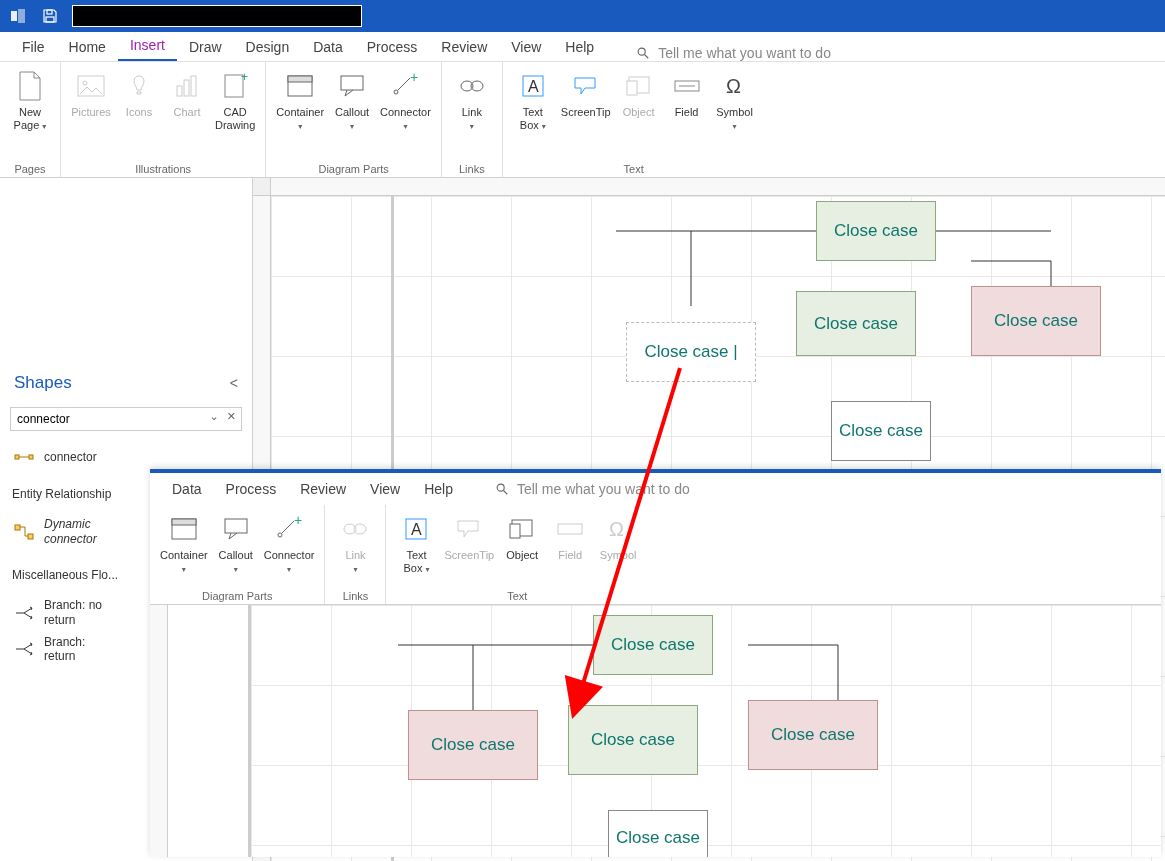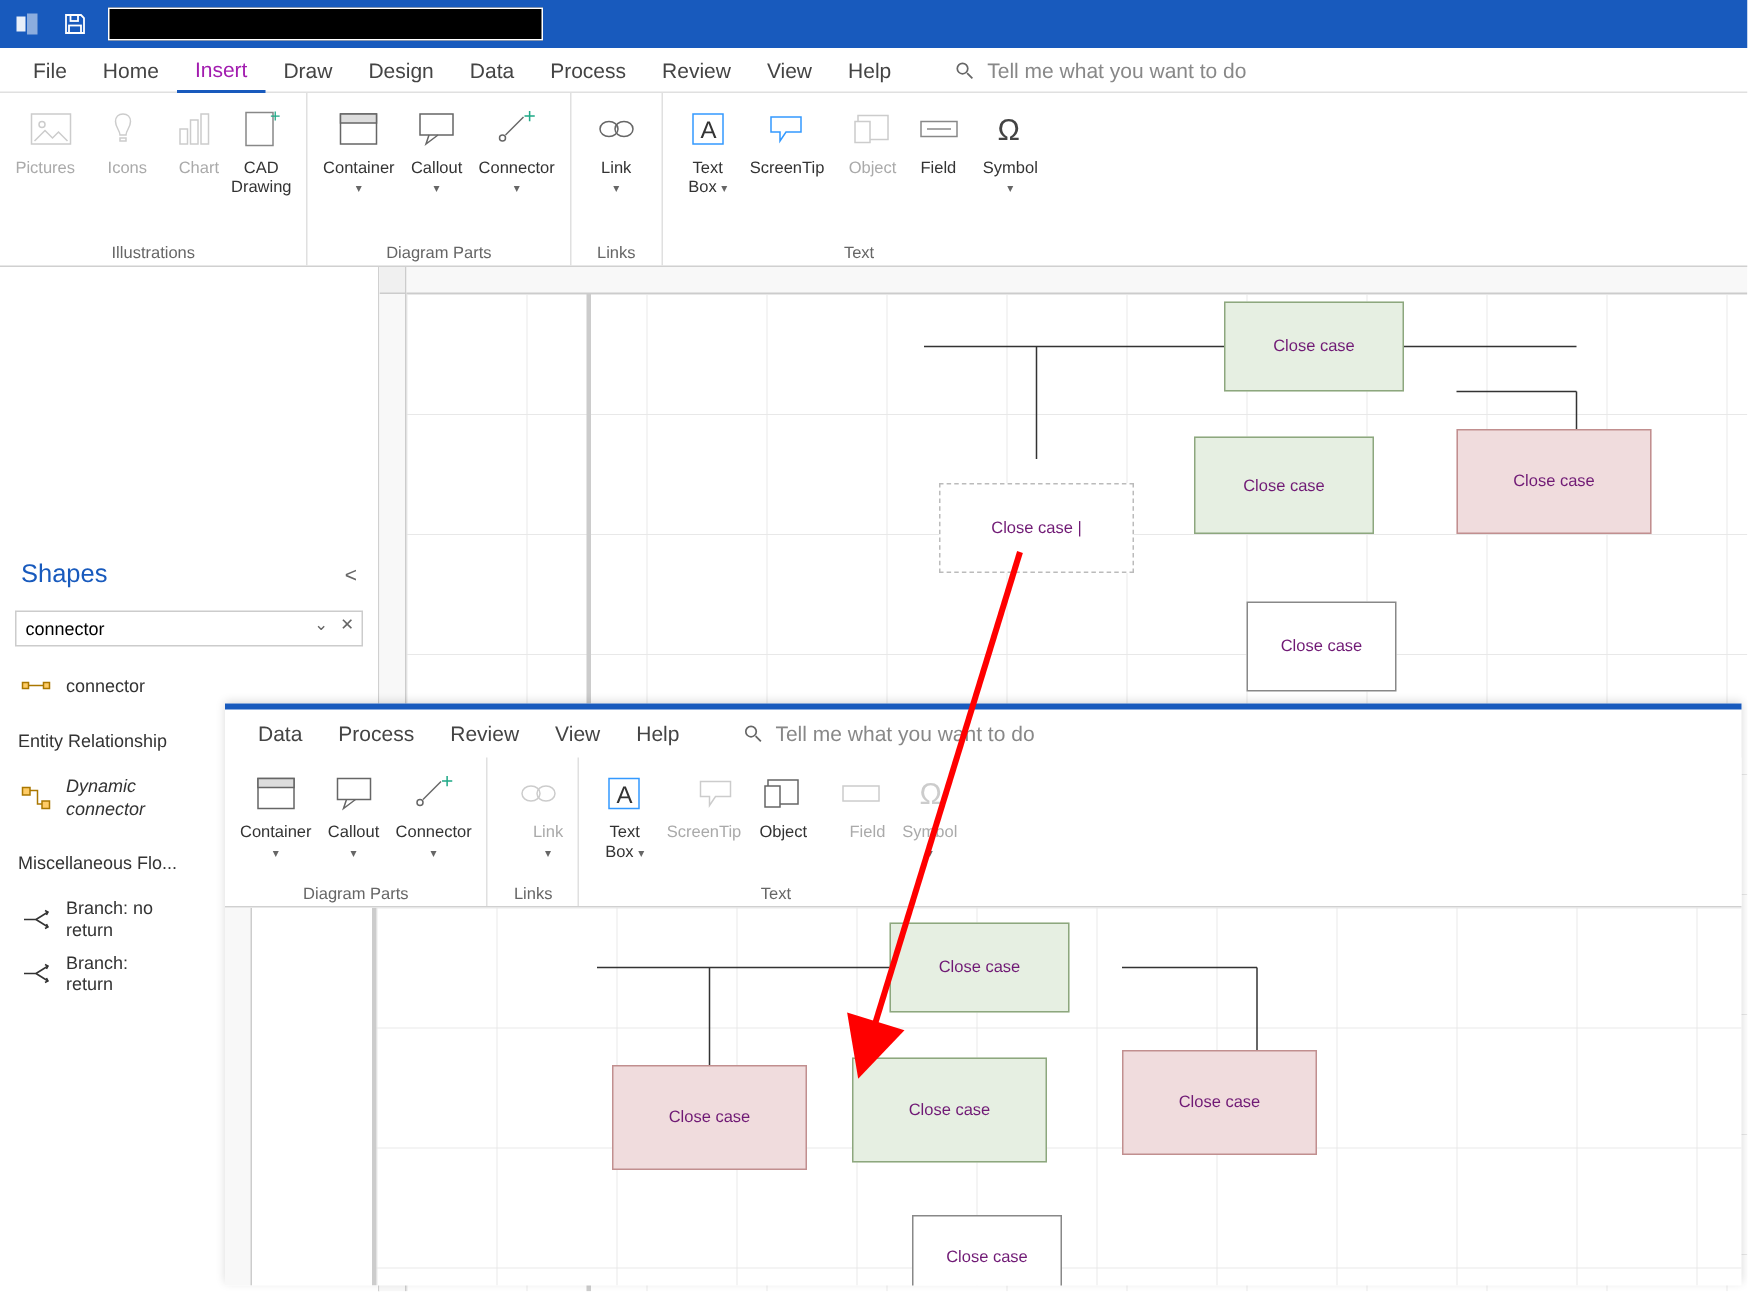--- a/index.html
+++ b/index.html
@@ -2,32 +2,32 @@
 <html><head>
   <meta charset="utf-8">
   <style>
     * { margin: 0; padding: 0; box-sizing: border-box; font-family: "Segoe UI", sans-serif; }
     body { background: #fff; width: 1165px; height: 861px; overflow: hidden; position: relative; }
     
     .titlebar { background: #185abd; height: 32px; display: flex; align-items: center; padding: 0 8px; gap: 12px; }
     .titlebar-icon { color: #fff; width: 20px; height: 20px; display: flex; align-items: center; justify-content: center; }
     .titlebar-blackbox { background: #000; height: 22px; width: 290px; border: 1px solid #fff; }
     
-    .menubar { background: #fff; height: 30px; display: flex; align-items: center; padding: 0 10px; gap: 0; border-bottom: 1px solid #e0e0e0; }
+    .menubar { background: #fff; height: 30px; display: flex; align-items: flex-end; padding: 0 10px; gap: 0; border-bottom: 1px solid #e0e0e0; }
     .menu-item { padding: 6px 12px; font-size: 14px; color: #444; cursor: pointer; }
     .menu-item.active { color: #a21caf; border-bottom: 2px solid #185abd; }
     .search-row { display: flex; align-items: center; gap: 8px; margin-left: 30px; }
     .search-icon-sm { width: 14px; height: 14px; color: #666; }
     .search-placeholder { font-size: 14px; color: #888; }
     
     .ribbon { background: #fff; height: 116px; display: flex; border-bottom: 1px solid #d0d0d0; }
     .ribbon-group { border-right: 1px solid #e0e0e0; padding: 4px 8px 2px 8px; display: flex; flex-direction: column; justify-content: space-between; }
     .ribbon-btns { display: flex; gap: 4px; align-items: flex-start; }
     .ribbon-btn { display: flex; flex-direction: column; align-items: center; justify-content: flex-start; min-width: 44px; padding: 4px 2px; cursor: pointer; font-size: 11px; color: #333; text-align: center; line-height: 1.2; }
-    .ribbon-btn.disabled { color: #aaa; align-items: flex-end; }
+    .ribbon-btn.disabled { color: #aaa; }
     .ribbon-btn .icon32 { width: 32px; height: 32px; display: flex; align-items: center; justify-content: center; margin-bottom: 4px; }
     .ribbon-group-label { font-size: 11px; color: #666; text-align: center; padding-top: 2px; }
     .dropdown-caret { font-size: 8px; color: #666; }
     
     .main-area { display: flex; height: calc(861px - 178px); position: relative; }
     
     .shapes-panel { width: 253px; background: #fff; border-right: 1px solid #d0d0d0; display: flex; flex-direction: column; justify-content: center; }
     .shapes-header { padding: 10px 14px 8px 14px; display: flex; justify-content: space-between; align-items: center; }
     .shapes-title { color: #185abd; font-size: 17px; font-weight: 400; }
     .shapes-collapse { color: #666; font-size: 14px; }
@@ -46,21 +46,21 @@
     .ruler-corner { position: absolute; left: 0; top: 0; width: 18px; height: 18px; background: #f0f0f0; border-right: 1px solid #ccc; border-bottom: 1px solid #ccc; z-index: 2; }
     .ruler-top { position: absolute; left: 18px; right: 0; top: 0; height: 18px; background: #f8f8f8; border-bottom: 1px solid #ccc; z-index: 2; }
     .ruler-left { position: absolute; left: 0; top: 18px; bottom: 0; width: 18px; background: #f8f8f8; border-right: 1px solid #ccc; z-index: 2; }
     .canvas-area { position: absolute; left: 18px; top: 18px; right: 0; bottom: 0; background: #fff; }
     .grid-bg { position: absolute; inset: 0; 
       background-image: linear-gradient(to right, #e8e8e8 1px, transparent 1px), linear-gradient(to bottom, #e8e8e8 1px, transparent 1px);
       background-size: 80px 80px;
     }
     .page-edge { position: absolute; left: 120px; top: 0; bottom: 0; width: 3px; background: #ccc; }
     
-    .flow-node { position: absolute; border: 1px solid #888; display: flex; align-items: center; justify-content: center; font-size: 11px; color: #701a75; background: #fff; }
+    .flow-node { position: absolute; border: 1px solid #888; display: flex; align-items: center; justify-content: center; font-size: 17px; color: #0f766e; background: #fff; }
     .flow-node.green { background: #e6efe2; border-color: #8da77e; }
     .flow-node.pink { background: #f0dcdd; border-color: #c18f8f; }
     .flow-node.editing { border: 1px dashed #bbb; background: #fff; }
     
     .arrow-red { position: absolute; pointer-events: none; z-index: 50; }
     
     
     .overlay-win { position: absolute; left: 150px; top: 469px; right: 4px; bottom: 4px; background: #fff; border-top: 4px solid #185abd; box-shadow: 0 -2px 6px rgba(0,0,0,0.15); z-index: 40; }
     .overlay-menubar { height: 32px; display: flex; align-items: center; padding: 0 10px; gap: 0; }
     .overlay-ribbon { height: 100px; display: flex; border-bottom: 1px solid #d0d0d0; position: relative; z-index: 1; background: #fff;}
@@ -110,20 +110,34 @@
     <svg class="search-icon-sm" viewBox="0 0 16 16">
         <circle cx="6.5" cy="6.5" r="4" fill="none" stroke="#666" stroke-width="1.3"></circle>
         <line x1="10" y1="10" x2="14" y2="14" stroke="#666" stroke-width="1.3"></line>
       </svg>
     <span class="search-placeholder">Tell me what you want to do</span>
   </div>
 </div>
 
 <div class="ribbon">
 
+  <div class="ribbon-group">
+    <div class="ribbon-btns">
+      <div class="ribbon-btn">
+        <span class="icon32">
+            <svg width="28" height="32" viewBox="0 0 28 32">
+              <path d="M4 2h14l6 6v22H4z" fill="none" stroke="#888"></path>
+              <path d="M18 2v6h6" fill="none" stroke="#888"></path>
+            </svg>
+          </span>
+        <span>New<br>Page <span class="dropdown-caret">▾</span></span>
+      </div>
+    </div>
+    <div class="ribbon-group-label">Pages</div>
+  </div>
 
   <div class="ribbon-group">
     <div class="ribbon-btns">
       <div class="ribbon-btn disabled">
         <span class="icon32">
             <svg width="30" height="28" viewBox="0 0 30 28">
               <rect x="2" y="4" width="26" height="20" fill="none" stroke="#ccc"></rect>
               <circle cx="9" cy="11" r="2" fill="none" stroke="#ccc"></circle>
               <path d="M4 22l7-7 5 5 4-4 6 6" fill="none" stroke="#ccc"></path>
             </svg>

